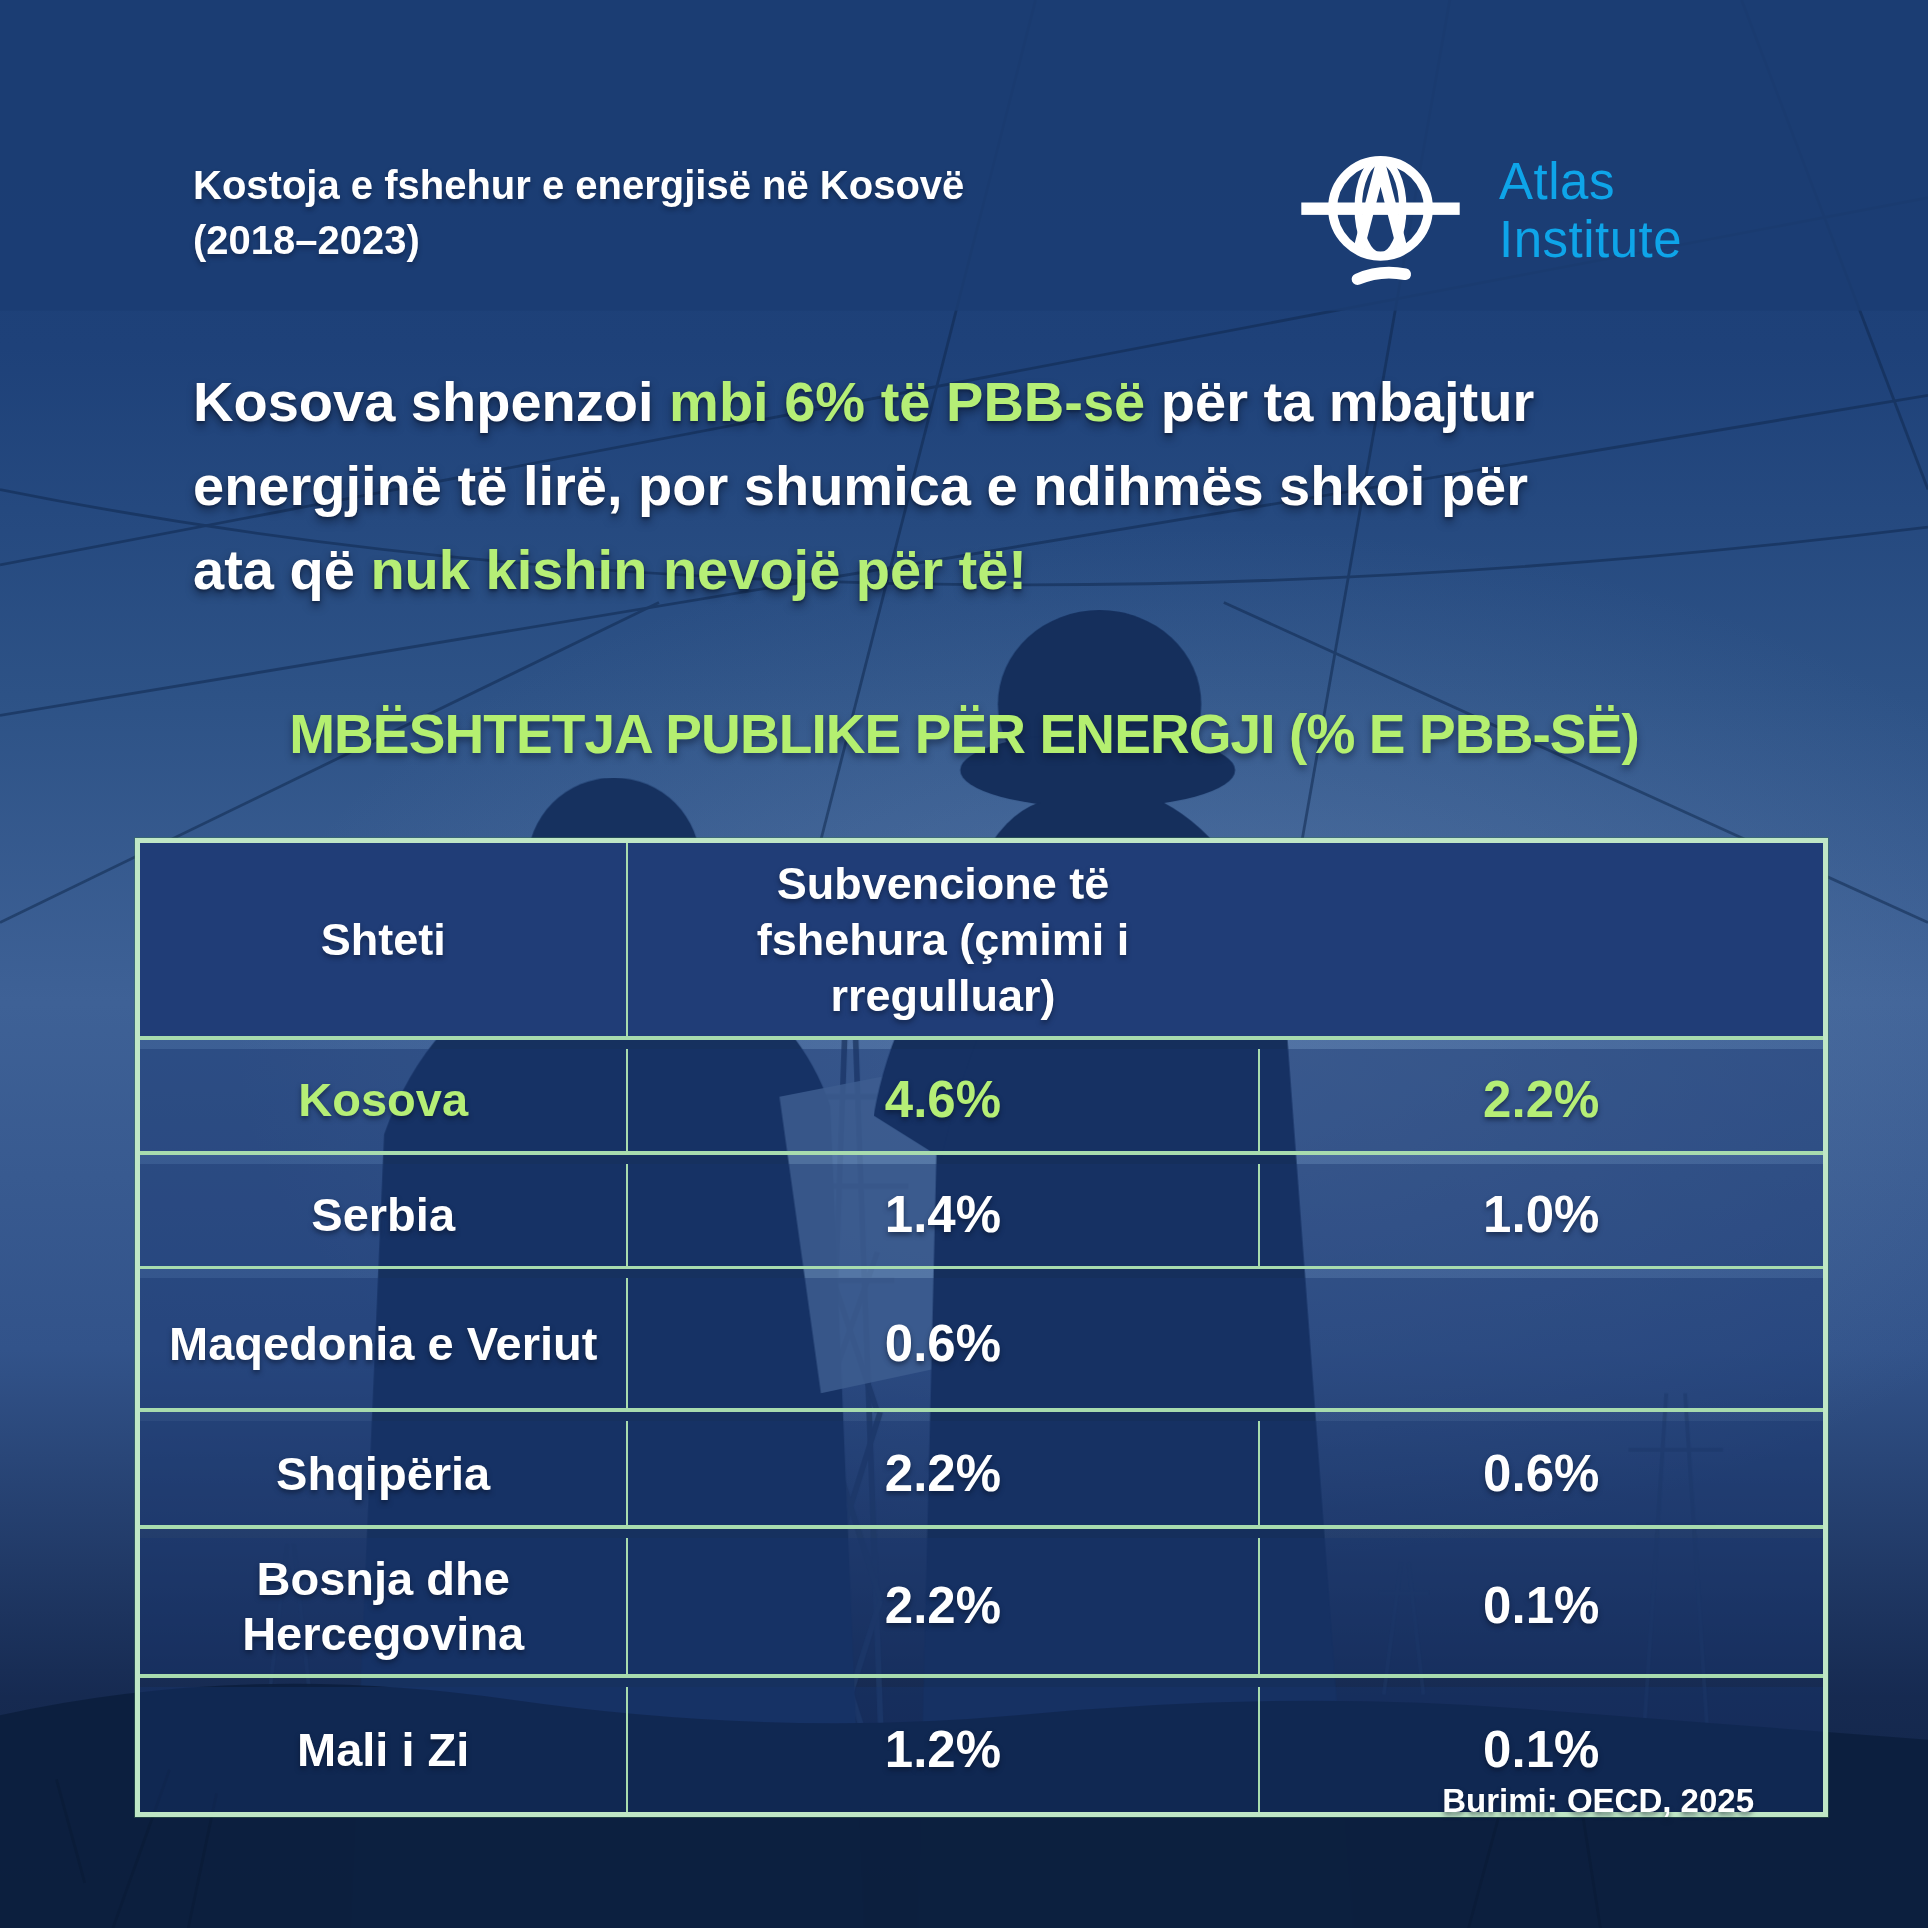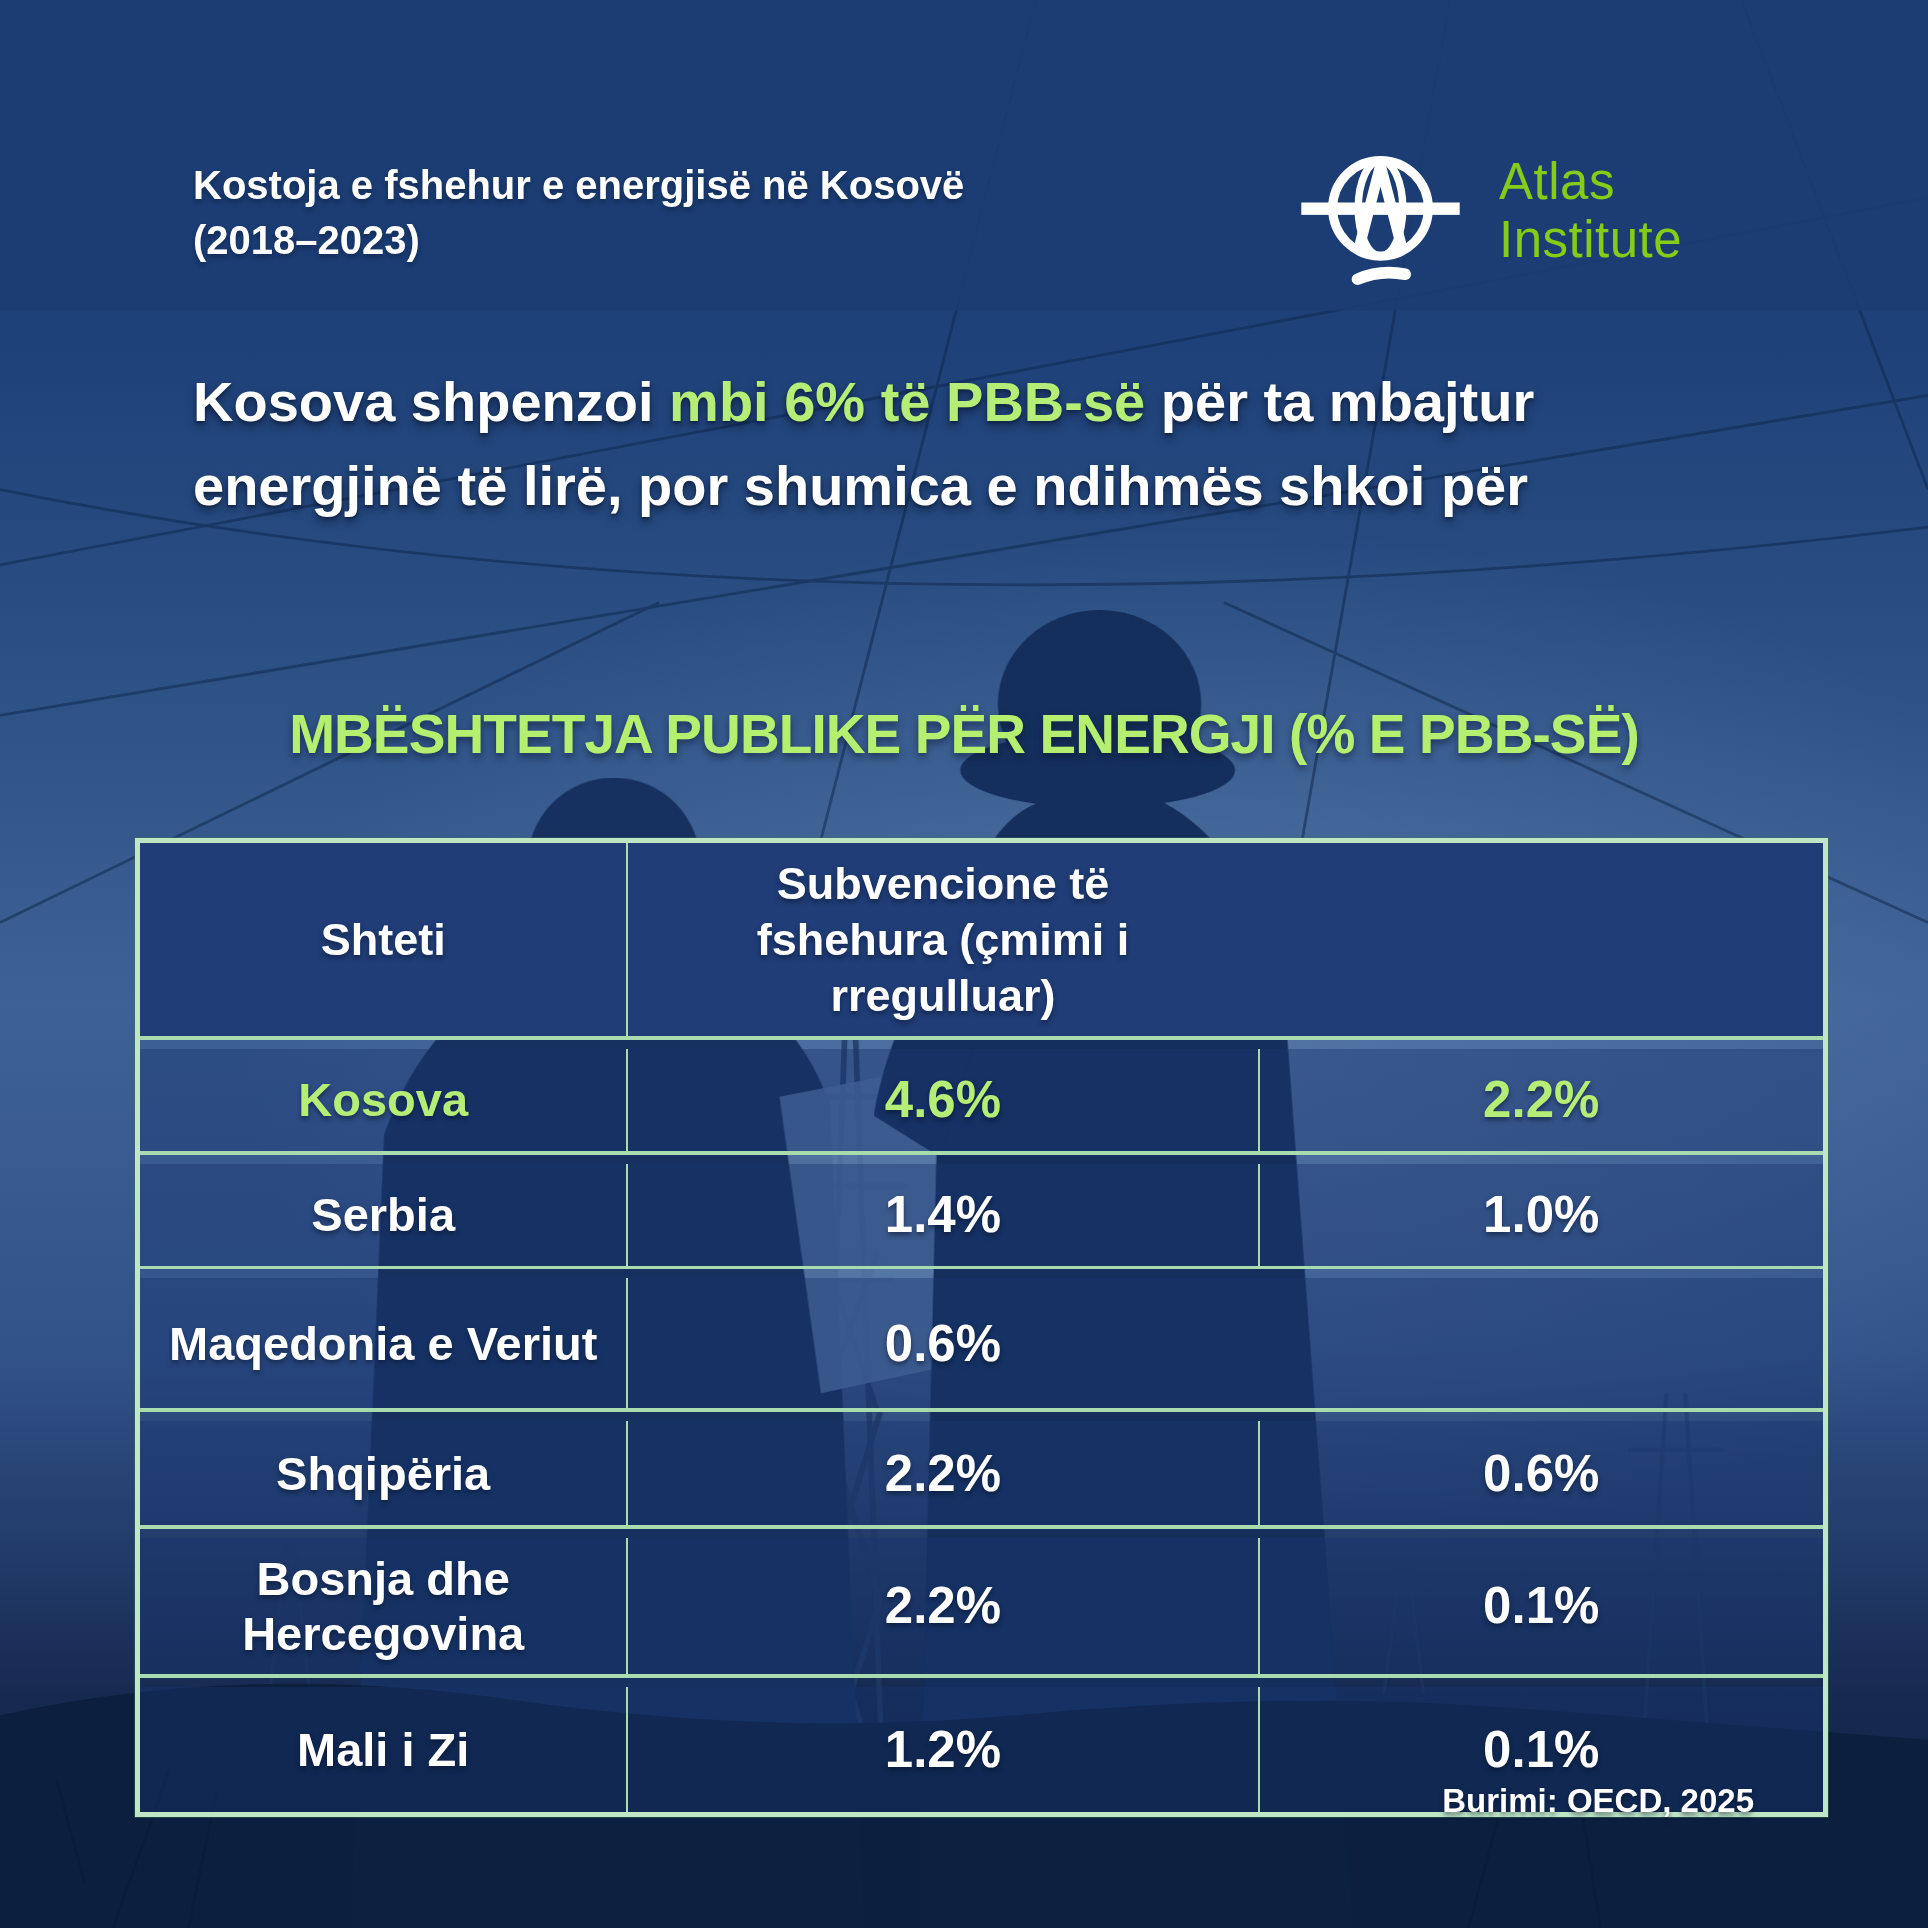--- a/index.html
+++ b/index.html
@@ -16,21 +16,21 @@
   
   .tag-title {
     left:193px; top:158px; width:1036px;
     color:#ffffff; font-size:40px; font-weight:700; line-height:55px;
     text-shadow:0 2.8px 5.6px rgba(8,20,45,.45);
   }
 
   
   .brand { left:1298px; top:132px; display:flex; align-items:flex-start; gap:36px; }
   .brand svg { width:165px; height:174px; }
-  .brand-name { color:#84cc16; font-size:51px; font-weight:500; line-height:58px; margin-top:21px; letter-spacing:0.5px; }
+  .brand-name { color:#0ea5e9; font-size:51px; font-weight:500; line-height:58px; margin-top:21px; letter-spacing:0.5px; }
 
   
   .headline {
     left:193px; top:360px; width:1601px;
     font-size:56px; font-weight:700; line-height:84px; color:#ffffff;
     text-shadow:0 4.7px 8.5px rgba(8,18,40,.55), 0 1.9px 2.8px rgba(8,18,40,.45);
   }
   .green { color:#b5ee76; }
 
   
@@ -160,20 +160,21 @@
   </svg>
   <div class="brand-name">
     <div>Atlas</div>
     <div>Institute</div>
   </div>
 </div>
 
 <div class="layer headline">
   <div><span>Kosova shpenzoi </span><span class="green">mbi 6% të PBB-së</span><span> për ta mbajtur</span></div>
   <div>energjinë të lirë, por shumica e ndihmës shkoi për</div>
+  <div><span>ata që </span><span class="green">nuk kishin nevojë për të!</span></div>
 </div>
 
 <div class="layer section-title">MBËSHTETJA PUBLIKE PËR ENERGJI (% E PBB-SË)</div>
 
 <div class="layer data-table">
   <div class="t-row header">
     <div class="t-cell c1">
         <span class="inner">Shteti</span>
       </div>
     <div class="t-cell c2">

